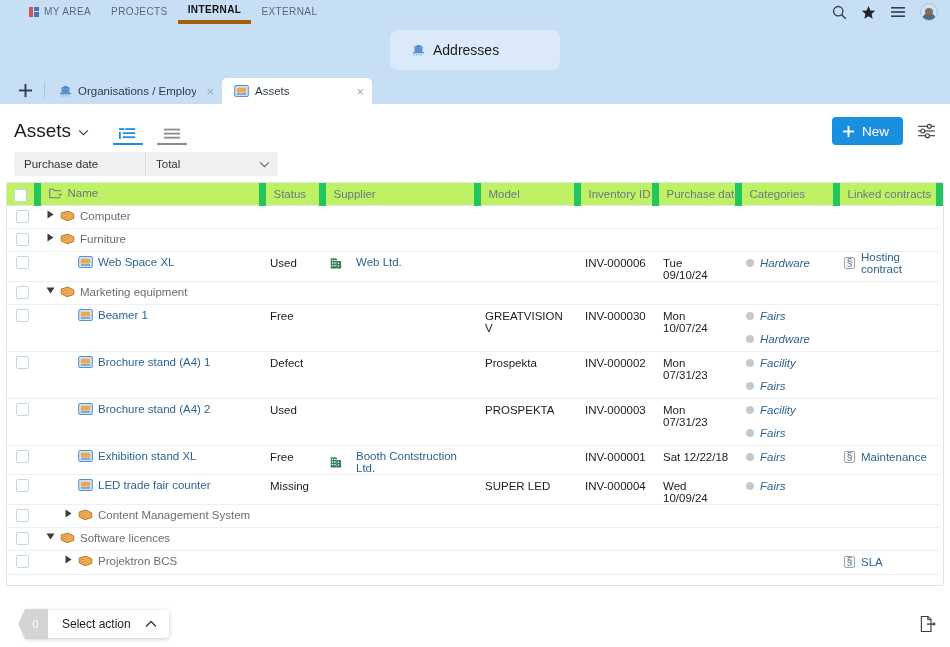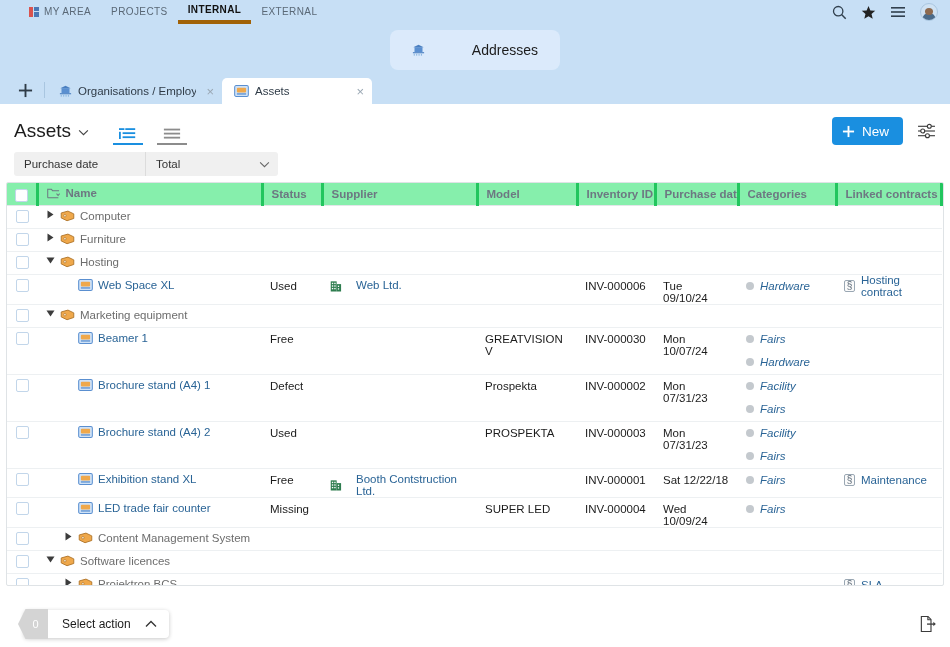--- a/index.html
+++ b/index.html
@@ -53,21 +53,21 @@
   .mini-grid-icon i:nth-child(1){left:0;top:0;width:4px;height:10px;background:#d9534f;}
   .mini-grid-icon i:nth-child(2){left:5px;top:0;width:5px;height:4px;background:#4a78b5;}
   .mini-grid-icon i:nth-child(3){left:5px;top:5px;width:5px;height:5px;background:#4a78b5;}
 
   
   .hero { height: 52px; display: flex; align-items: center; justify-content: center; }
   .module-pill {
     background: #dbeafb;
     border-radius: 8px;
     height: 40px; min-width: 170px;
-    display: flex; align-items: center; justify-content: space-between; gap: 8px;
+    display: flex; align-items: center; justify-content: flex-start; gap: 8px;
     font-size: 14px; color: #1c1c1c; cursor: pointer;
     padding: 0 22px;
   }
 
   
   .tabstrip {
     height: 28px; display: flex; align-items: flex-end;
     padding-left: 8px; position: relative;
   }
   .plus-tab {
@@ -135,23 +135,23 @@
     justify-content: space-between; cursor:pointer;
   }
 
   
   .table-wrap {
     margin: 0 6px; border: 1px solid #dfe3e6; border-radius: 2px;
     height: 404px; overflow: hidden; background:#fff;
   }
   table.grid { width: 100%; border-collapse: collapse; table-layout: fixed; font-size: 11.5px; }
   table.grid th {
-    background: #86efac; color: #6d7782; font-weight: bold; text-align: left;
+    background: #bef264; color: #6d7782; font-weight: normal; text-align: left;
     height: 22px; padding: 0 8px; border-bottom: 1px solid #e3e6e9;
-    border-right: 3px solid #22c55e; font-size: 11.5px;
+    border-right: 7px solid #22c55e; font-size: 11.5px;
     white-space: nowrap; overflow: hidden;
   }
   table.grid th.cb, table.grid td.cb { width: 30px; padding: 0; text-align: center; }
   table.grid td {
     padding: 0 8px; border-bottom: 1px solid #edf0f2;
     vertical-align: top; color: #1c1c1c;
   }
   table.grid tr.r1 td { height: 23px; }
   table.grid tr.r2 td { height: 46px; }
   .cellpad { padding-top: 5px; }
@@ -444,42 +444,20 @@
             <td></td>
             <td></td>
             <td></td>
             <td></td>
             <td></td>
             <td colspan="2"></td>
           </tr>
           <tr class="r1">
             <td class="cb"><span class="chk"></span></td>
             <td>
-              <div class="namecell" style="padding-left:0px">
-                <span class="twisty"><svg width="9" height="7" viewBox="0 0 9 7">
-                    <polygon points="0.5,0.5 8.5,0.5 4.5,6.5" fill="#3c3c3c"></polygon>
-                  </svg></span>
-                <svg class="ic-tag" viewBox="0 0 16 13">
-                  <path d="M1.2,3.2 L8.5,1.2 L14.8,4.2 L14.8,9.2 L7.5,11.6 L1.2,8.6 Z" fill="#efa84b" stroke="#b0752a" stroke-width="1"></path>
-                  <circle cx="5.2" cy="6.2" r="1.3" fill="#fff6e4" stroke="#b0752a" stroke-width=".8"></circle>
-                </svg>
-                <span class="folder-text">Hosting</span>
-              </div>
-            </td>
-            <td></td>
-            <td></td>
-            <td></td>
-            <td></td>
-            <td></td>
-            <td></td>
-            <td colspan="2"></td>
-          </tr>
-          <tr class="r1">
-            <td class="cb"><span class="chk"></span></td>
-            <td>
               <div class="namecell" style="padding-left:18px">
                 <span class="twisty"></span>
                 <svg class="ic-mon" viewBox="0 0 16 13">
                   <rect x="0.6" y="0.6" width="14.8" height="11.8" rx="1.6" fill="#cfe2f7" stroke="#5a8fd0" stroke-width="1.1"></rect>
                   <rect x="3" y="3" width="10" height="5" rx="1" fill="#efa84b"></rect>
                   <rect x="3" y="9" width="10" height="1.4" fill="#5a8fd0"></rect>
                 </svg>
                 <span class="leaf-link">Web Space XL</span>
               </div>
             </td>

